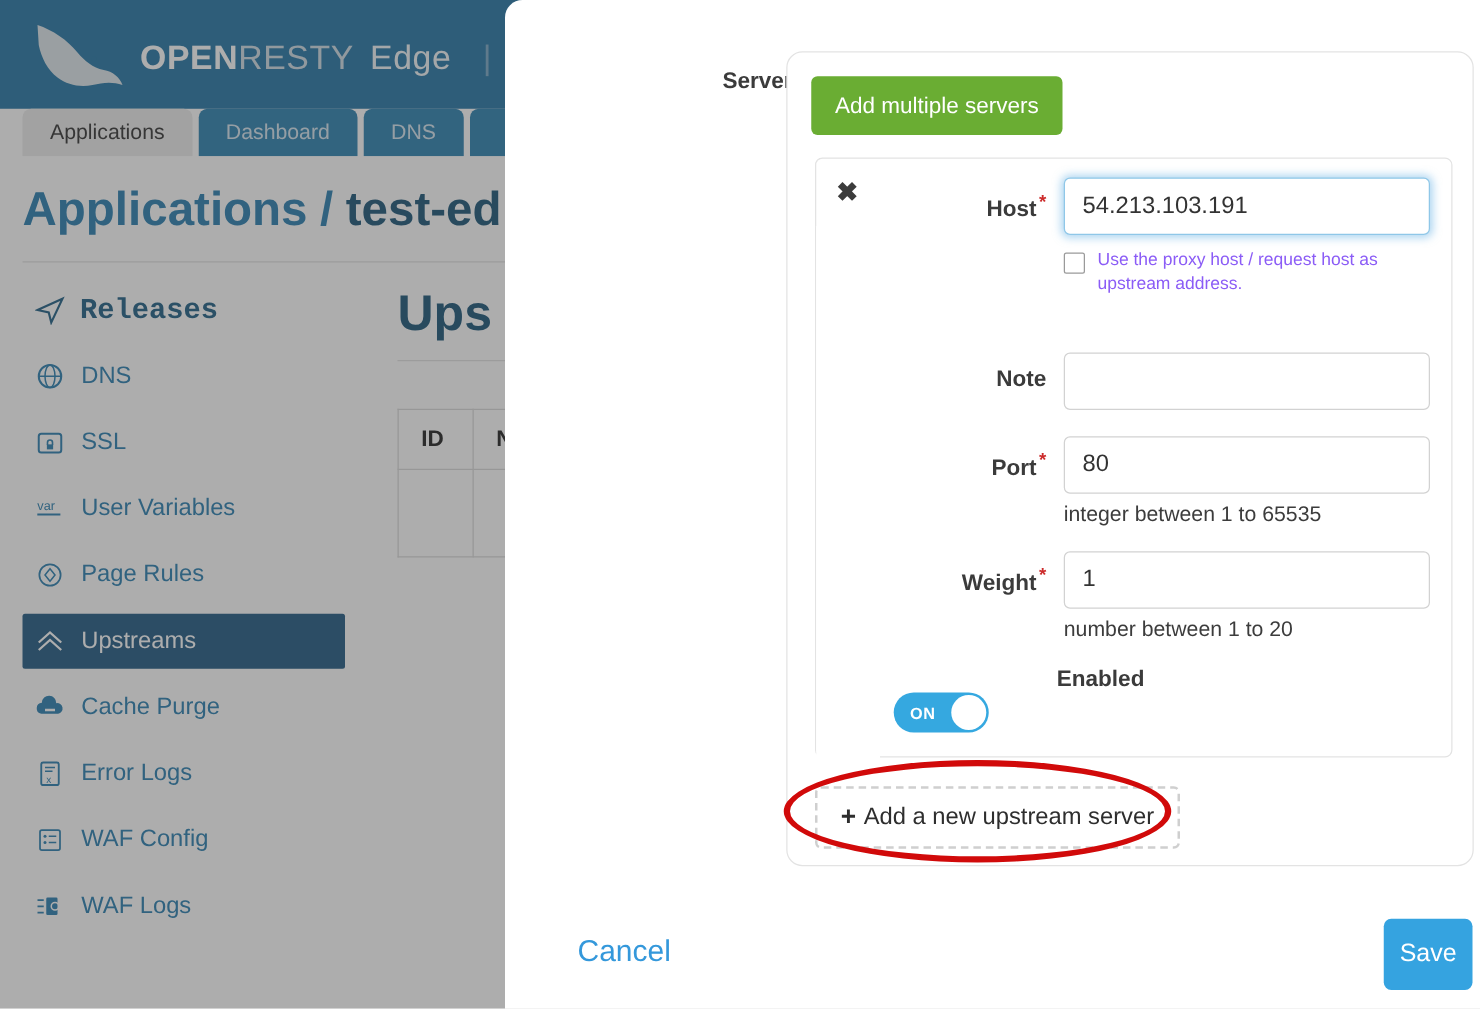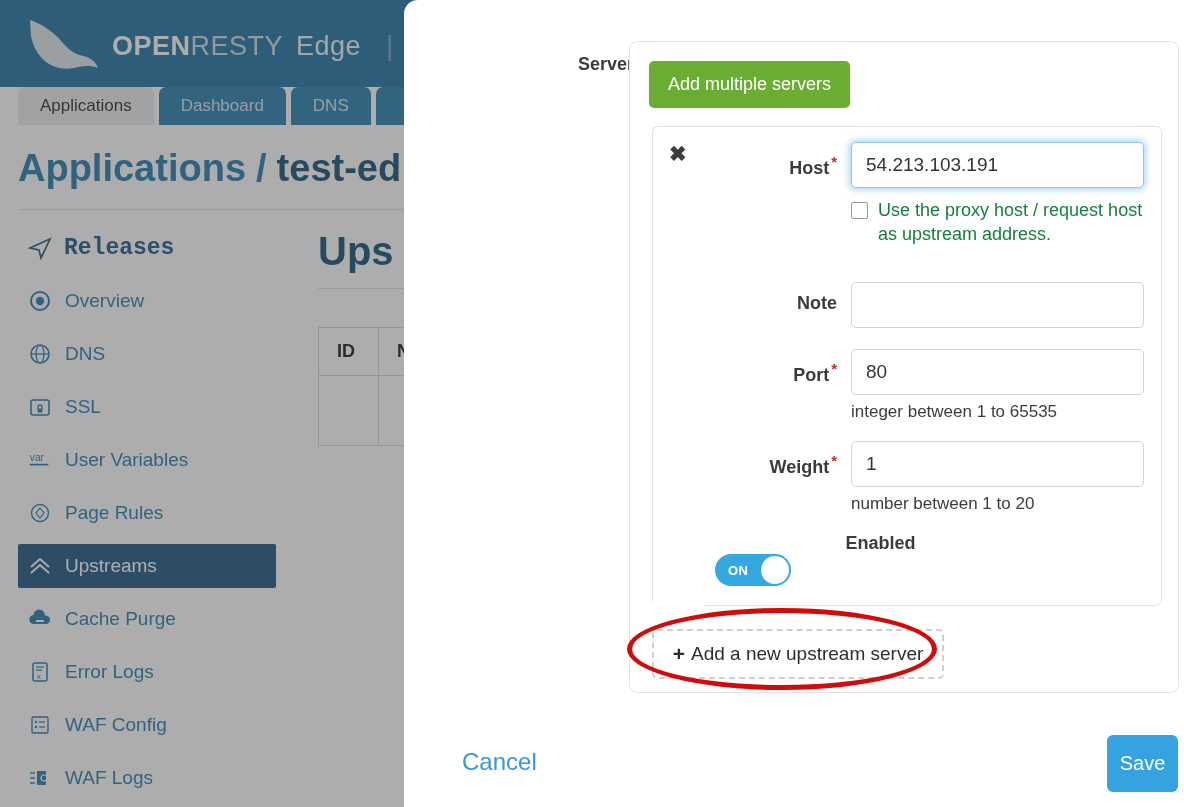--- a/index.html
+++ b/index.html
@@ -91,21 +91,21 @@
     background: #ffffff; border-radius: 14px 0 0 0; overflow: hidden;
   }
   .modal-body { position: absolute; left: 0; top: 0; width: 780px; height: 712px; }
   .servers-label {
     position: absolute; left: 130px; top: 54px; width: 110px; text-align: right;
     font-size: 18px; font-weight: bold; color: #3b3b3b;
   }
 
   .servers-panel {
     position: absolute; left: 225px; top: 41px; width: 550px; height: 652px;
-    border: 1px solid #e3e3e3; border-radius: 8px; background: #fff; padding-left: 35px;
+    border: 1px solid #e3e3e3; border-radius: 13px; background: #fff; padding-left: 35px;
   }
   .btn-green {
     position: absolute; left: 19px; top: 19px;
     background: #6aad33; color: #ffffff; border: none; border-radius: 5px;
     font-size: 18px; font-family: "Liberation Sans", sans-serif;
     padding: 13px 19px; cursor: pointer;
   }
 
   .server-card {
     position: absolute; left: 22px; top: 84px; width: 510px; height: 480px;
@@ -135,21 +135,21 @@
   .inp {
     width: 293px; height: 46px; border: 1px solid #d2d2d2; border-radius: 5px;
     font-size: 19px; color: #333; padding: 0 14px; background: #fff; outline: none;
     font-family: "Liberation Sans", sans-serif;
   }
   .inp.focused { border-color: #8fc7e8; box-shadow: 0 0 7px 2px rgba(110,180,230,.55); }
   .help { font-size: 17px; color: #3c3c3c; margin-top: 7px; }
 
   .cbline { display: flex; align-items: flex-start; gap: 10px; margin-top: 10px; width: 300px; }
   .cbox { width: 17px; height: 17px; border: 1px solid #9a9a9a; border-radius: 2px; background: #fff; flex: 0 0 17px; margin-top: 4px; }
-  .cbtext { font-size: 18px; color: #15803d; line-height: 1.35; }
+  .cbtext { font-size: 14px; color: #8b5cf6; line-height: 1.35; }
 
   .toggle {
     width: 76px; height: 32px; border-radius: 16px; background: #35a8e0;
     position: relative; display: flex; align-items: center;
   }
   .toggle .tg-text { position: absolute; left: 13px; font-size: 13px; font-weight: bold; color: #ffffff; letter-spacing: .5px; }
   .toggle .knob { position: absolute; right: 2px; width: 28px; height: 28px; border-radius: 50%; background: #fff; }
 
   .add-server-btn {
     position: absolute; left: 22px; top: 587px; width: 292px; height: 50px;
@@ -214,29 +214,20 @@
       <div class="sidebar">
         <div class="side-head">
           <span class="side-ico">
             <svg width="24" height="24" viewBox="0 0 24 24">
                 <path d="M2 12 L22 3 L13 22 L11 14 Z" fill="none" stroke="#1f5f85" stroke-width="1.7"></path>
               </svg>
           </span>
           <span>Releases</span>
         </div>
 
-        <div class="side-item">
-          <span class="side-ico">
-            <svg width="22" height="22" viewBox="0 0 22 22">
-                <circle cx="11" cy="11" r="9" fill="none" stroke="#2a7fb0" stroke-width="2"></circle>
-                <circle cx="11" cy="11" r="4.2" fill="#2a7fb0"></circle>
-              </svg>
-          </span>
-          <span>Overview</span>
-        </div>
 
         <div class="side-item">
           <span class="side-ico">
             <svg width="22" height="22" viewBox="0 0 22 22">
                 <circle cx="11" cy="11" r="9" fill="none" stroke="#2a7fb0" stroke-width="1.6"></circle>
                 <ellipse cx="11" cy="11" rx="4" ry="9" fill="none" stroke="#2a7fb0" stroke-width="1.2"></ellipse>
                 <line x1="2" y1="11" x2="20" y2="11" stroke="#2a7fb0" stroke-width="1.2"></line>
               </svg>
           </span>
           <span>DNS</span>

